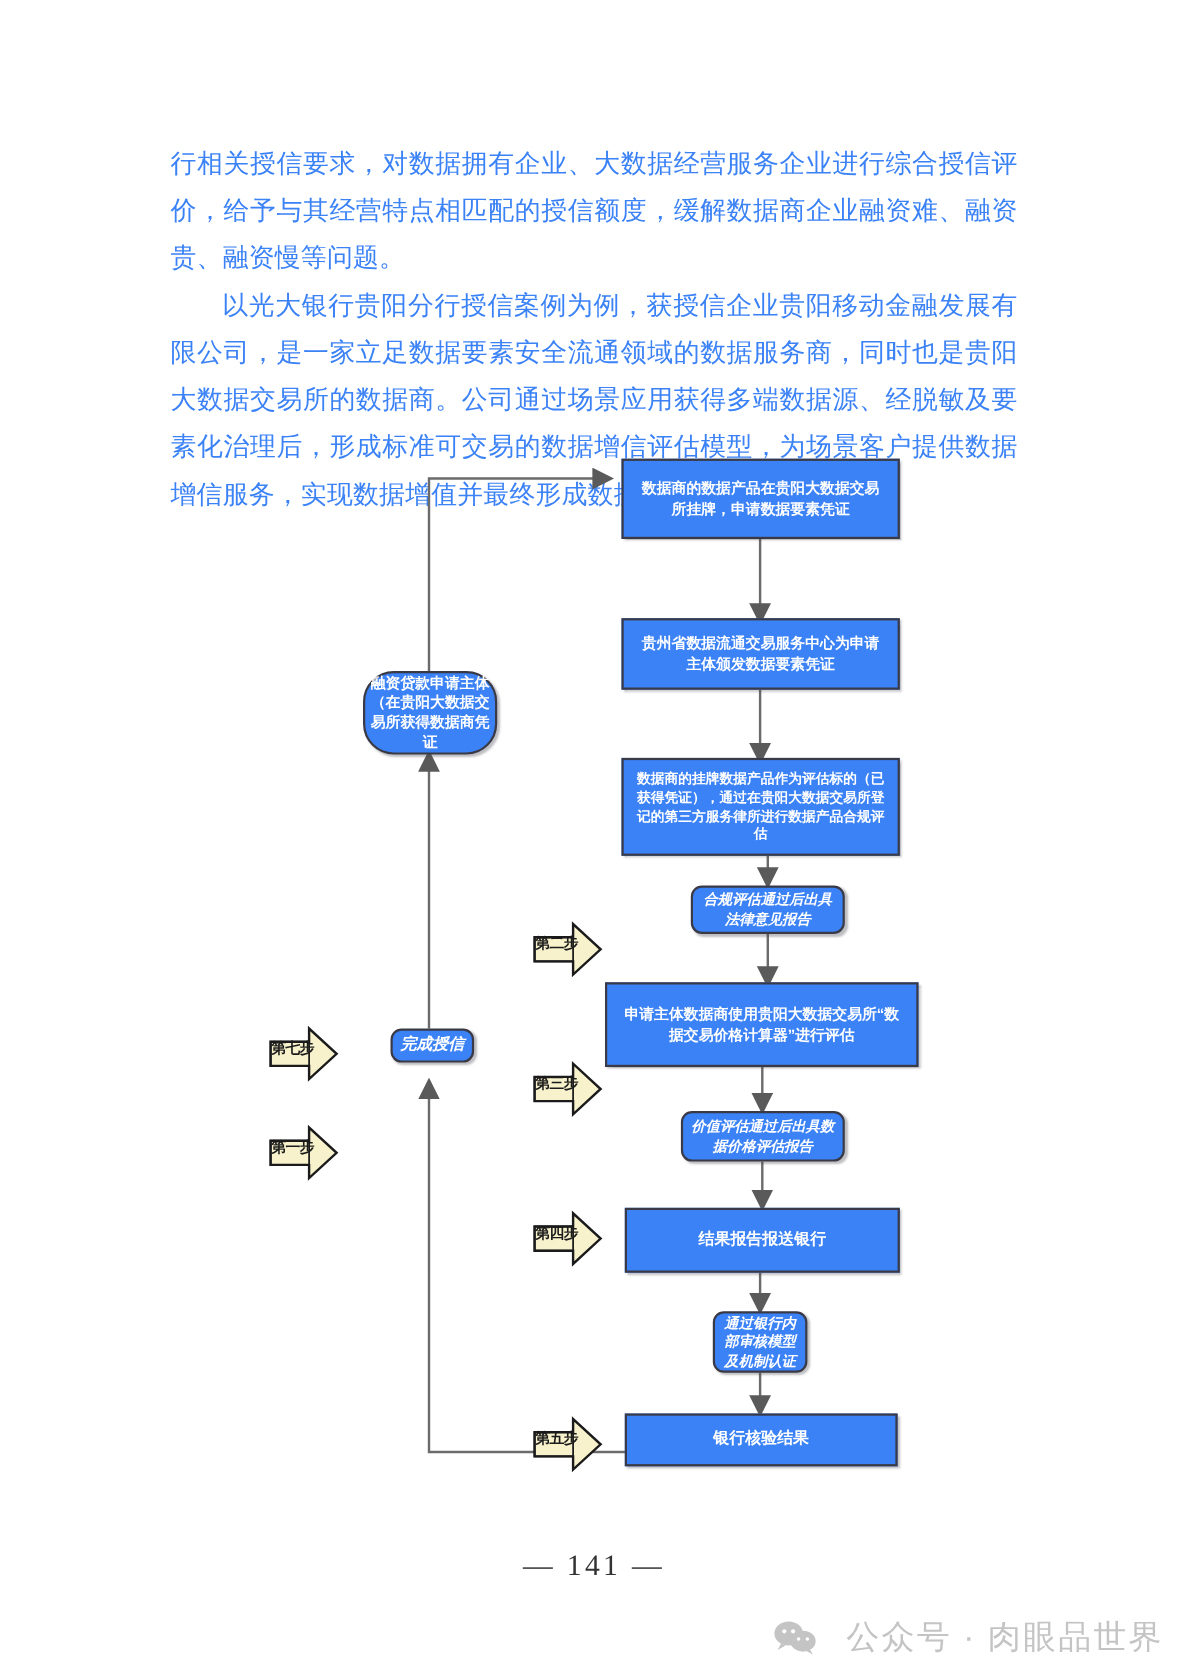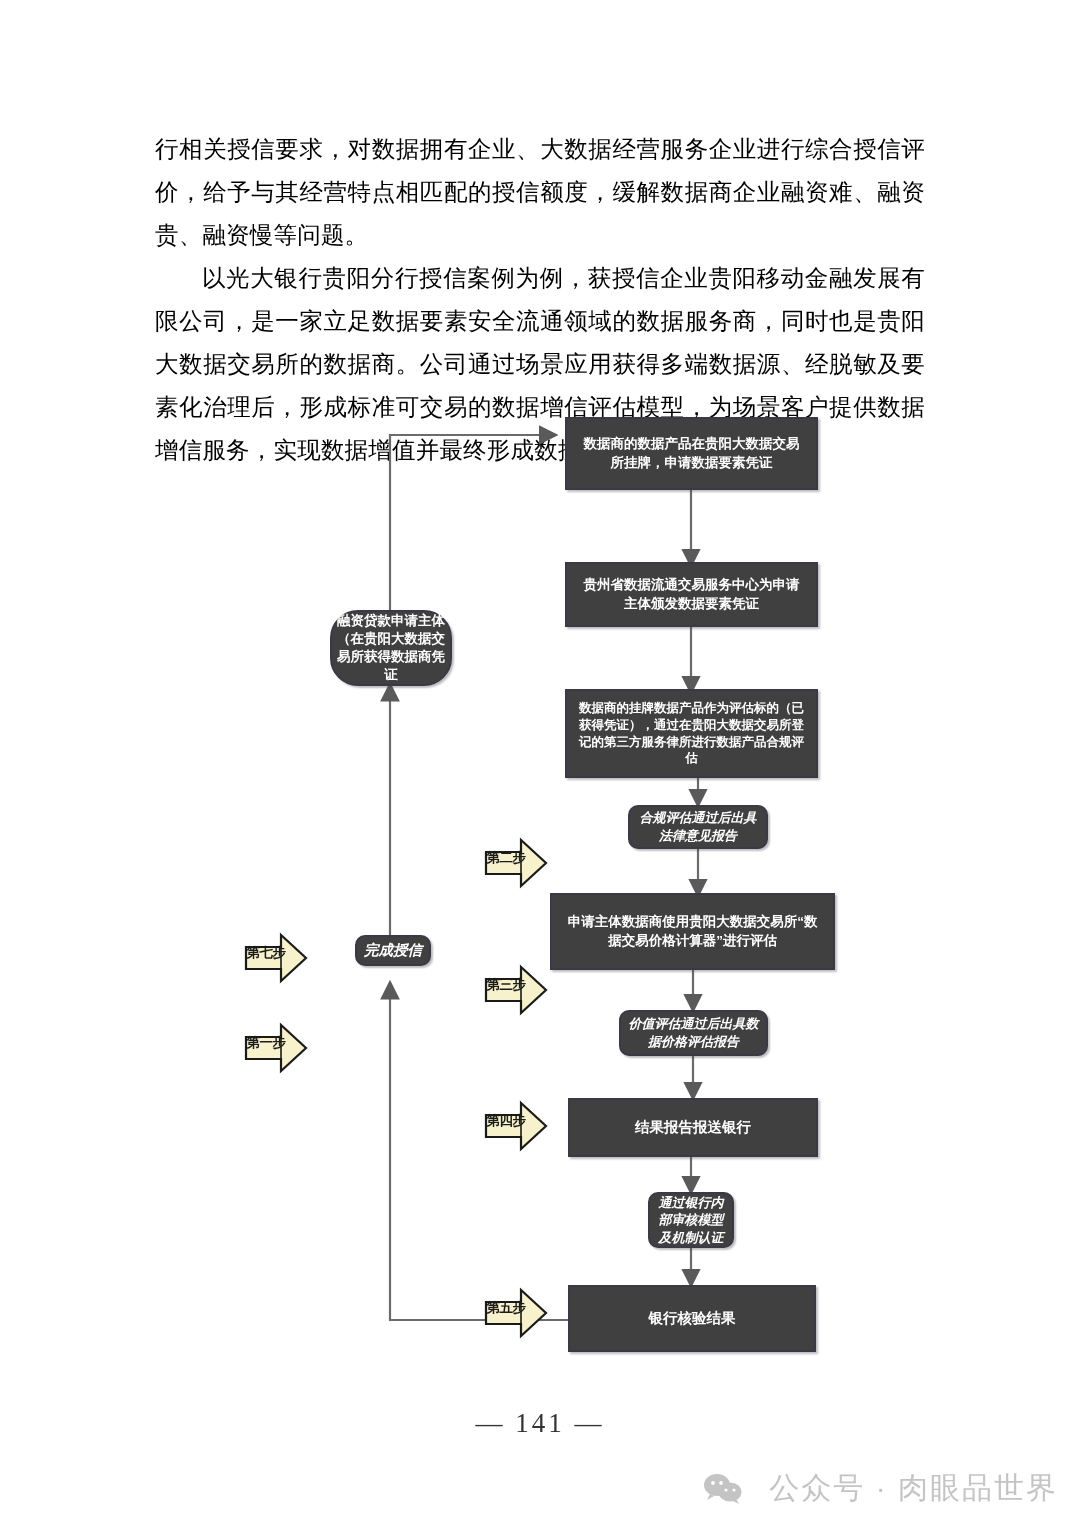--- a/index.html
+++ b/index.html
@@ -18,40 +18,40 @@
   
   #prose {
     position: absolute;
     left: 155px;
     top: 128px;
     width: 770px;
   }
   .para {
     font-size: 23.5px;
     line-height: 43px;
-    color: #000000;
+    color: #3b82f6;
     text-align: justify;
     text-justify: inter-ideograph;
     margin: 0 0 0 0;
     letter-spacing: 0.2px;
   }
   .para.indent { text-indent: 2em; }
 
   
   #flow {
     position: absolute;
     left: 0;
     top: 395px;
     width: 1080px;
     height: 960px;
   }
   .node {
     position: absolute;
     box-sizing: border-box;
-    background: #404040;
+    background: #3b82f6;
     border: 2px solid #3a3a46;
     color: #ffffff;
     font-family: "Liberation Sans", "DejaVu Sans", sans-serif;
     font-weight: bold;
     display: flex;
     align-items: center;
     justify-content: center;
     text-align: center;
     line-height: 1.35;
     box-shadow: 2px 2px 2px rgba(70,70,80,0.35);
@@ -170,21 +170,21 @@
   <div class="node round" style="left:628px; top:410px; width:140px; height:44px; font-size:13px; padding:0 6px;">合规评估通过后出具法律意见报告</div>
 
   <div class="node" style="left:550px; top:498px; width:285px; height:77px; font-size:13.5px; padding:0 10px;">申请主体数据商使用贵阳大数据交易所“数据交易价格计算器”进行评估</div>
 
   <div class="node round" style="left:619px; top:615px; width:149px; height:46px; font-size:13px; padding:0 6px;">价值评估通过后出具数据价格评估报告</div>
 
   <div class="node" style="left:568px; top:703px; width:250px; height:59px; font-size:14.5px;">结果报告报送银行</div>
 
   <div class="node round" style="left:648px; top:797px; width:86px; height:56px; font-size:13px; padding:0 4px;">通过银行内部审核模型及机制认证</div>
 
-  <div class="node" style="left:568px; top:890px; width:248px; height:67px; font-size:14.5px;">银行核验结果</div>
+  <div class="node" style="left:568px; top:890px; width:248px; height:48px; font-size:14.5px;">银行核验结果</div>
 
   <div class="step" style="left:243px; top:625px;">
     <svg viewBox="0 0 66 56">
       <path d="M3,17 L38,17 L38,5 L63,28 L38,51 L38,39 L3,39 Z" fill="#f7f2cc" stroke="#1b1b1b" stroke-width="2.2" stroke-linejoin="miter"></path>
       <rect x="3" y="17" width="35" height="22" fill="none" stroke="#1b1b1b" stroke-width="1.6"></rect>
     </svg>
     <span class="step-label">第一步</span>
   </div>
 
   <div class="step" style="left:483px; top:440px;">

